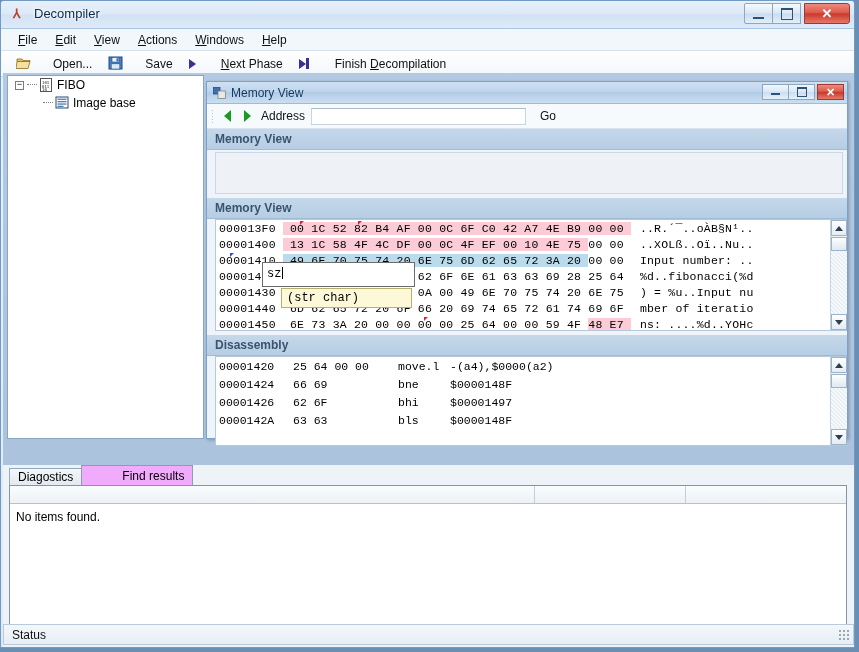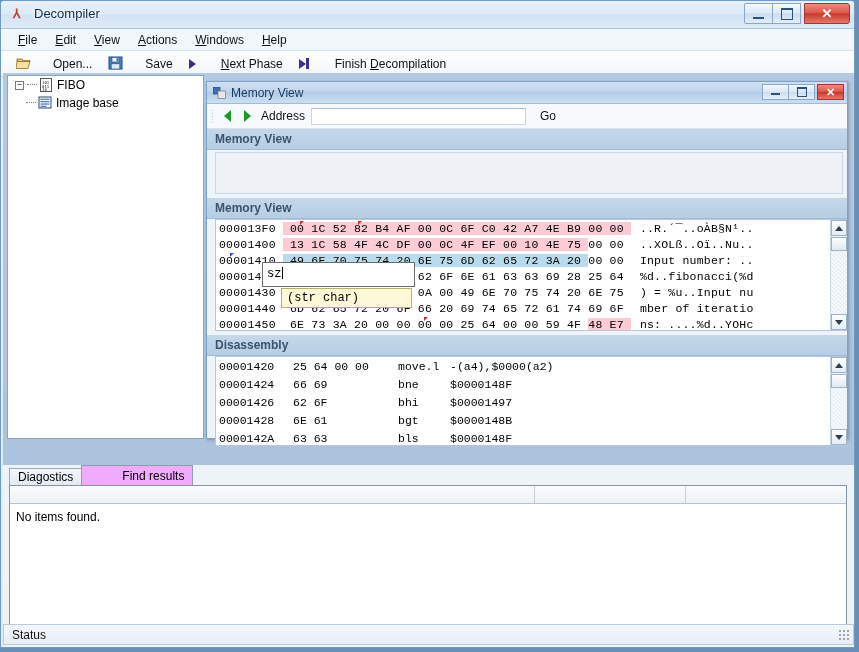--- a/index.html
+++ b/index.html
@@ -105,21 +105,21 @@
   }
 
   
   #tree-panel{
     position:absolute;left:4px;top:2px;width:197px;height:364px;
     background:#fff;border:1px solid #8ba4c0;box-sizing:border-box;
     overflow:hidden;
   }
   .tree-row{display:flex;align-items:center;height:18px;font-size:12px;color:#000;}
   .tree-row.lvl0{padding-left:7px;}
-  .tree-row.lvl1{padding-left:18px;}
+  .tree-row.lvl1{padding-left:35px;}
   .expander{
     width:9px;height:9px;border:1px solid #7a7a7a;background:#fff;
     display:flex;align-items:center;justify-content:center;
     font-size:9px;line-height:7px;color:#000;margin-right:3px;
     font-family:"Liberation Mono",monospace;box-sizing:border-box;
   }
   .dotline{width:10px;border-top:1px dotted #808080;height:1px;margin-right:2px;}
   .tree-ico{width:14px;height:14px;margin-right:4px;}
 
   
@@ -483,21 +483,20 @@
           </div>
         </div>
 
         <div class="sect-hdr" style="margin-top:4px">Disassembly</div>
 
         <div id="disaswrap">
           <div id="disrows">
               <div class="dis-row"><span class="dis-addr">00001420</span><span class="dis-bytes">25 64 00 00</span><span class="dis-mn">move.l</span><span class="dis-op">-(a4),$0000(a2)</span></div>
               <div class="dis-row"><span class="dis-addr">00001424</span><span class="dis-bytes">66 69</span><span class="dis-mn">bne</span><span class="dis-op">$0000148F</span></div>
               <div class="dis-row"><span class="dis-addr">00001426</span><span class="dis-bytes">62 6F</span><span class="dis-mn">bhi</span><span class="dis-op">$00001497</span></div>
-              <div class="dis-row"><span class="dis-addr">00001428</span><span class="dis-bytes">6E 61</span><span class="dis-mn">bgt</span><span class="dis-op">$0000148B</span></div>
               <div class="dis-row"><span class="dis-addr">0000142A</span><span class="dis-bytes">63 63</span><span class="dis-mn">bls</span><span class="dis-op">$0000148F</span></div>
             </div>
           <div class="vscroll">
             <div class="sb-btn sb-up">
                 <span class="arw-up"></span>
               </div>
             <div class="sb-thumb"></div>
             <div class="sb-track"></div>
             <div class="sb-btn sb-down">
                 <span class="arw-dn"></span>

